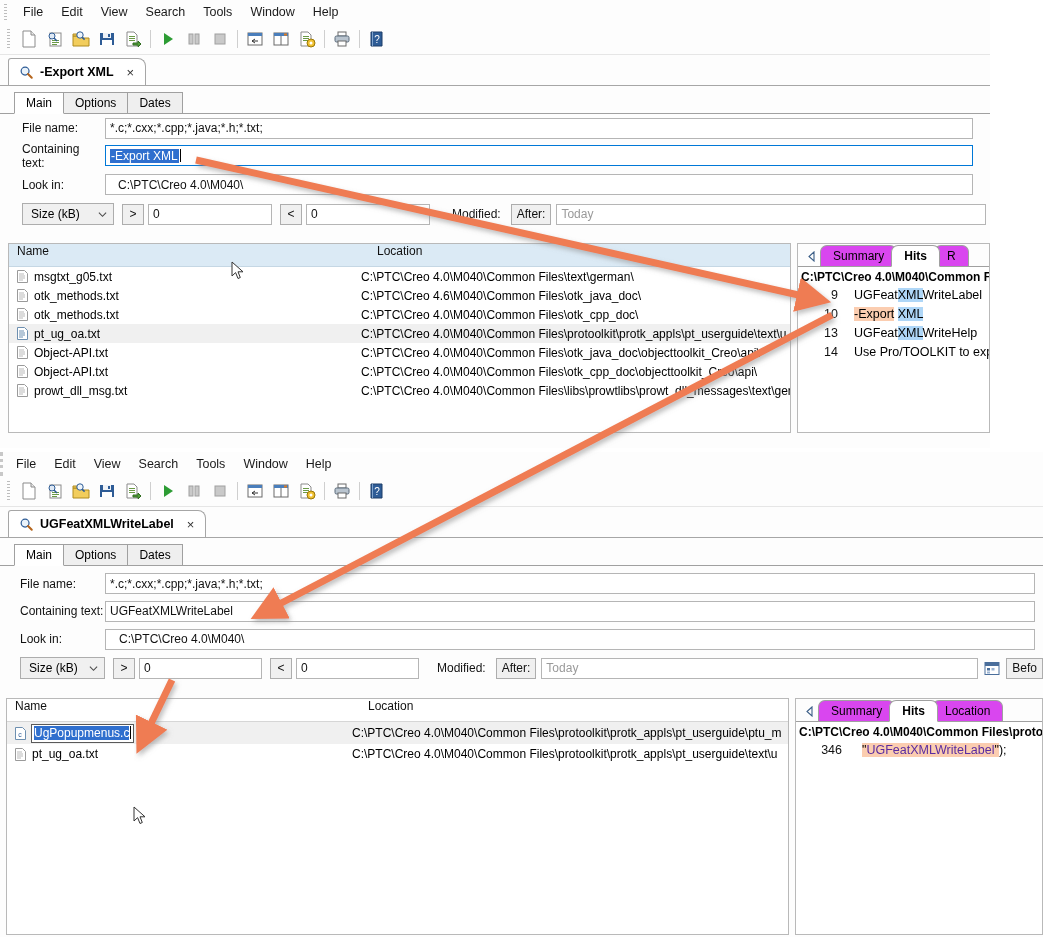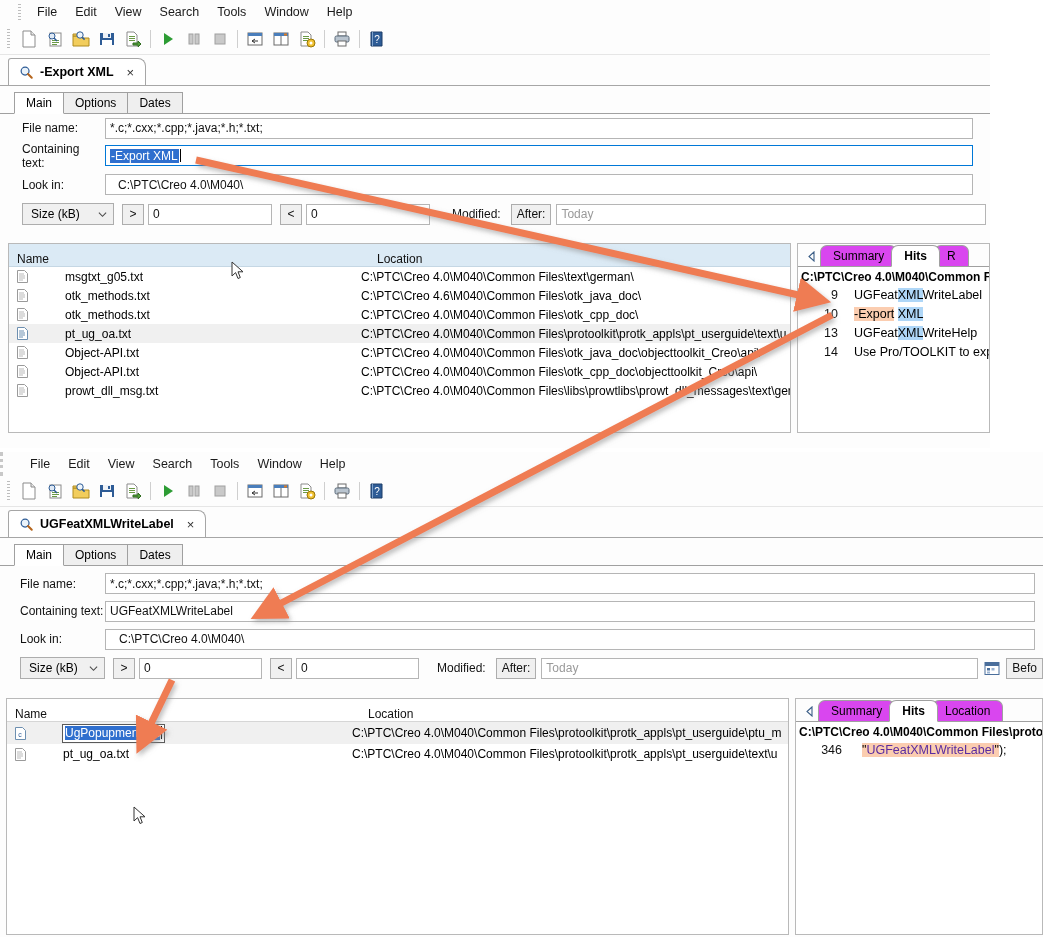--- a/index.html
+++ b/index.html
@@ -15,21 +15,21 @@
     background: #ffffff;
     font-size: 12px;
     color: #000;
   }
   
   .window { position: absolute; background: #fdfdfd; }
   .menubar {
     height: 24px;
     display: flex;
     align-items: center;
-    padding-left: 18px;
+    padding-left: 4px;
     background: #fdfdfd;
     border-left: 3px dotted #c8c8c8;
   }
   .menubar .grip {
     width: 3px; height: 16px;
     margin-right: 7px;
     background-image: repeating-linear-gradient(to bottom,#bdbdbd 0 1px,transparent 1px 3px);
   }
   .menu-item {
     padding: 2px 9px;
@@ -154,30 +154,30 @@
     border: 1px solid #b9b9b9;
     background: #ffffff;
     overflow: hidden;
     position: relative;
   }
   .lhead {
     display: flex;
     height: 22px;
     background: #dbeaf5;
     border-bottom: 1px solid #c5d7e4;
-    align-items: flex-end;
+    align-items: flex-start;
   }
   .lhead .hcell { font-size: 12px; padding-left: 8px; color: #111; }
   .lrow {
     display: flex; align-items: center;
     height: 19px;
     font-size: 12px;
   }
   .lrow.sel { background: #f0f0f0; }
-  .lrow .c-name { display: flex; align-items: center; padding-left: 8px; box-sizing: border-box; gap: 31px; }
+  .lrow .c-name { display: flex; align-items: center; padding-left: 8px; box-sizing: border-box; }
   .lrow .c-loc { white-space: nowrap; overflow: hidden; box-sizing: border-box; }
   .fileicon { width: 11px; height: 13px; margin-right: 6px; flex: none; }
   .rename-box {
     border: 1px solid #5a5a5a;
     background: #ffffff;
     padding: 1px 2px 2px 2px;
     display: inline-flex; align-items: flex-start;
     margin-left: -1px;
   }
   .rename-box .txt { background: #2f6fce; color: #fff; font-size: 12px; }

